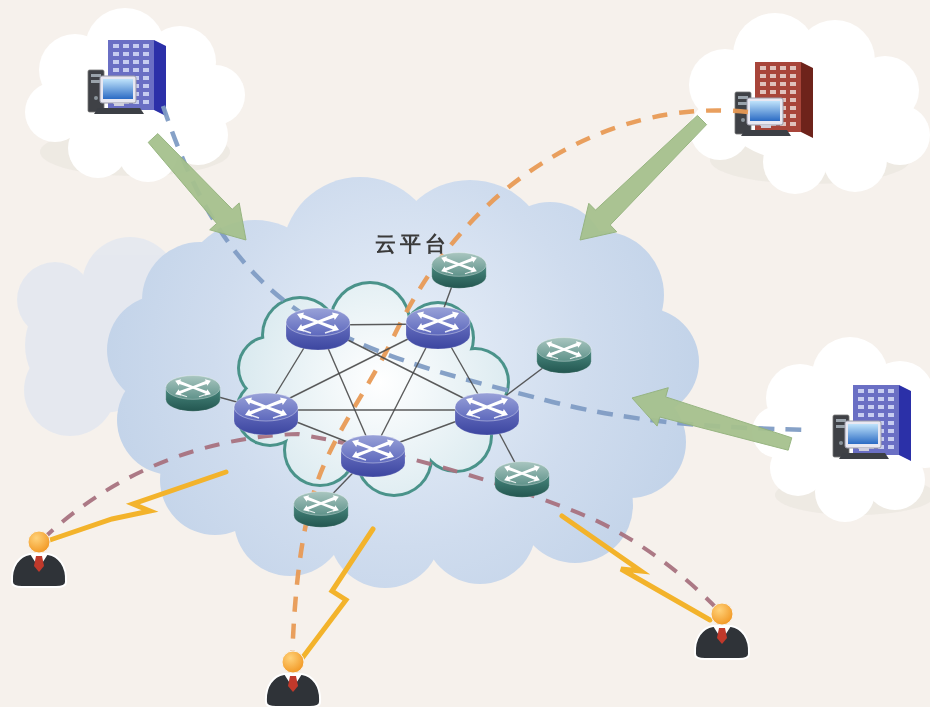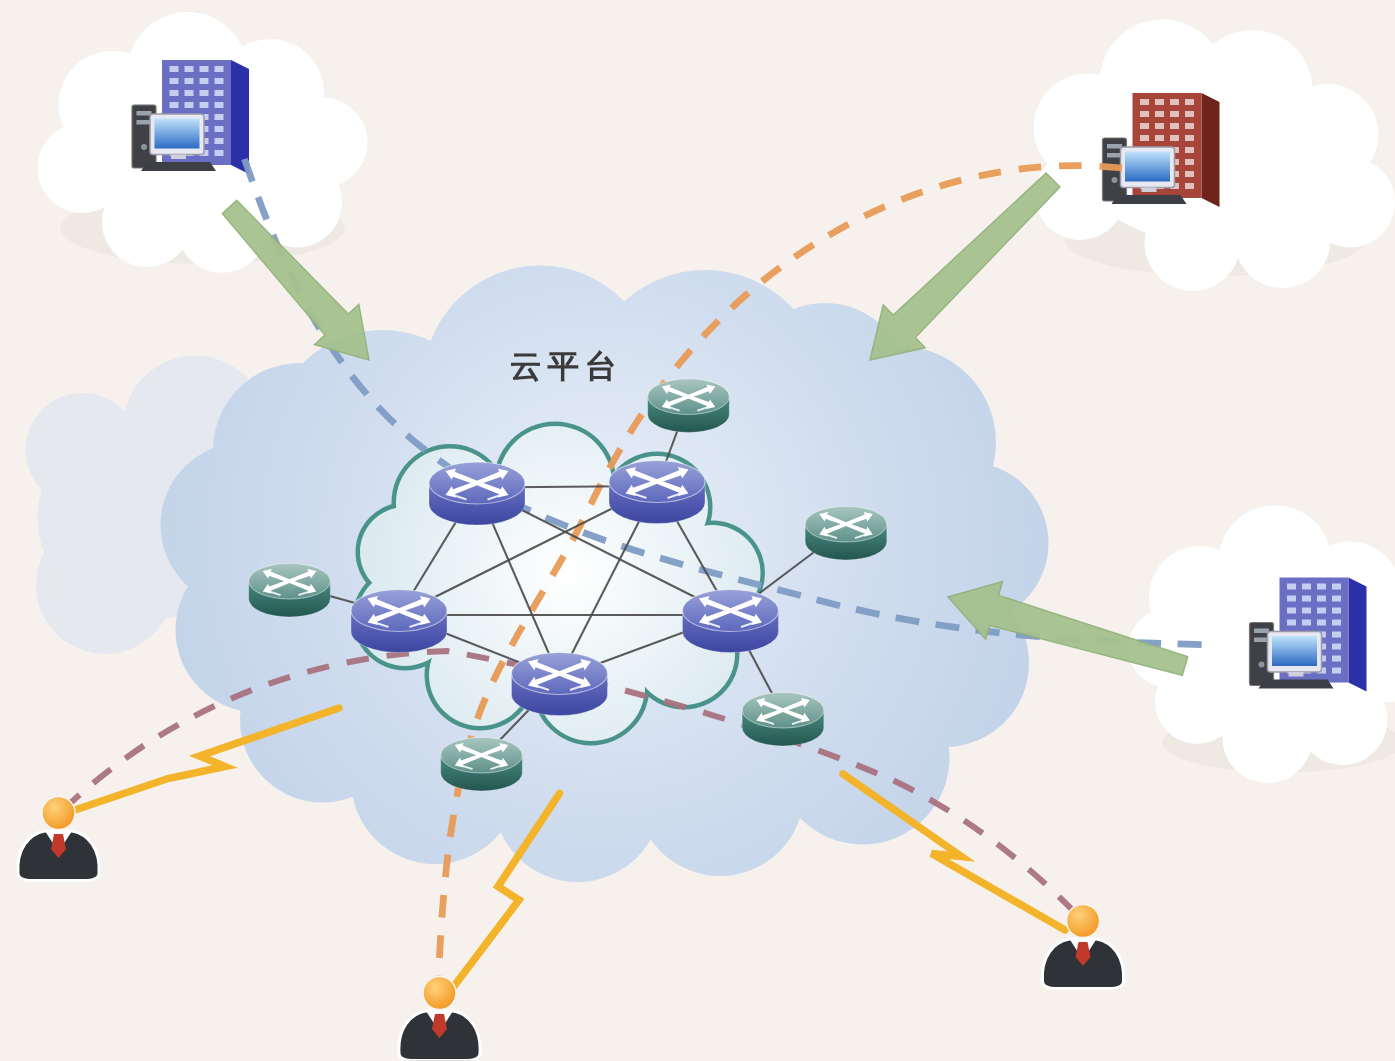--- a/index.html
+++ b/index.html
@@ -1,19 +1,19 @@
 <!DOCTYPE html>
 <html><head>
 <meta charset="utf-8">
 <style>
   html,body{margin:0;padding:0;background:#f6f1ec;}
   .stage{position:relative;width:930px;height:707px;overflow:hidden;
          font-family:"Liberation Sans",sans-serif;}
   svg{position:absolute;left:0;top:0;}
-  .cloud-label{position:absolute;left:340px;top:230px;width:110px;text-align:left;
+  .cloud-label{position:absolute;left:340px;top:230px;width:110px;text-align:right;
        font-size:21px;font-weight:bold;letter-spacing:4px;
        font-family:"Liberation Sans",sans-serif;}
 </style>
 </head>
 <body>
 
 <div class="stage">
 <svg id="scene" width="930" height="707" viewBox="0 0 930 707">
   <defs id="dyn-defs">
         <radialGradient id="gradBig" gradientUnits="userSpaceOnUse" cx="400" cy="360" r="340">

